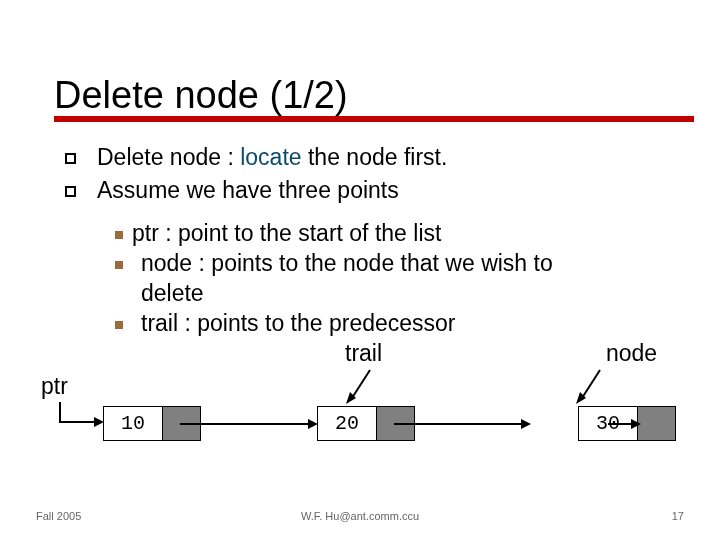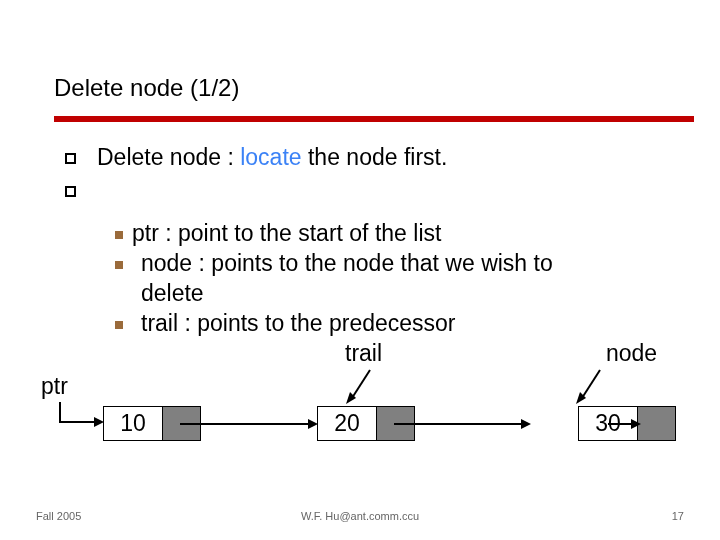--- a/index.html
+++ b/index.html
@@ -13,21 +13,21 @@
   }
   .slide {
     width: 720px;
     height: 540px;
     position: relative;
   }
   .title {
     position: absolute;
     left: 54px;
     top: 74px;
-    font-size: 24px;
+    font-size: 38px;
     font-weight: normal;
     color: #000;
   }
   .title-underline {
     position: absolute;
     left: 54px;
     top: 116px;
     width: 640px;
     height: 6px;
     background: #c00000;
@@ -48,21 +48,21 @@
     position: absolute;
     font-size: 23px;
     color: #000;
   }
   .bullet2-marker {
     position: absolute;
     width: 8px;
     height: 8px;
     background: #9a6b3b;
   }
-  .red-text { color: #3b82f6; }
+  .red-text { color: #0c4a6e; }
   .ptr-label {
     position: absolute;
     left: 41px;
     top: 373px;
     font-size: 23px;
     color: #000;
   }
   .trail-label {
     position: absolute;
     left: 345px;
@@ -82,22 +82,22 @@
     top: 406px;
     height: 35px;
     border: 1.5px solid #000;
     display: flex;
   }
   .node-val {
     width: 58px;
     display: flex;
     align-items: center;
     justify-content: center;
-    font-size: 23px;
-    font-family: Liberation Sans, sans-serif;
+    font-size: 20px;
+    font-family: Liberation Mono, monospace;
   }
   .node-ptr {
     width: 38px;
     background: #808080;
     border-left: 1.5px solid #000;
   }
   .null-box {
     position: absolute;
     top: 406px;
     height: 35px;
@@ -144,20 +144,21 @@
 
   <div class="title">Delete node (1/2)</div>
   <div class="title-underline"></div>
 
   <div class="bullet1-marker" style="left:65px; top:153px;"></div>
   <div class="bullet1" style="left:97px; top:144px;">
     <span>Delete node : </span><span class="red-text">locate</span><span> the node first.</span>
   </div>
 
   <div class="bullet1-marker" style="left:65px; top:186px;"></div>
+  <div class="bullet1" style="left:97px; top:177px;">Assume we have three points</div>
 
   <div class="bullet2-marker" style="left:115px; top:231px;"></div>
   <div class="bullet2" style="left:132px; top:220px;">ptr :  point to the start of the list</div>
 
   <div class="bullet2-marker" style="left:115px; top:261px;"></div>
   <div class="bullet2" style="left:141px; top:280px;">delete</div>
   <div class="bullet2" style="left:141px; top:250px;">node : points to the node that we wish to</div>
 
   <div class="bullet2-marker" style="left:115px; top:321px;"></div>
   <div class="bullet2" style="left:141px; top:310px;">trail : points to the predecessor</div>

